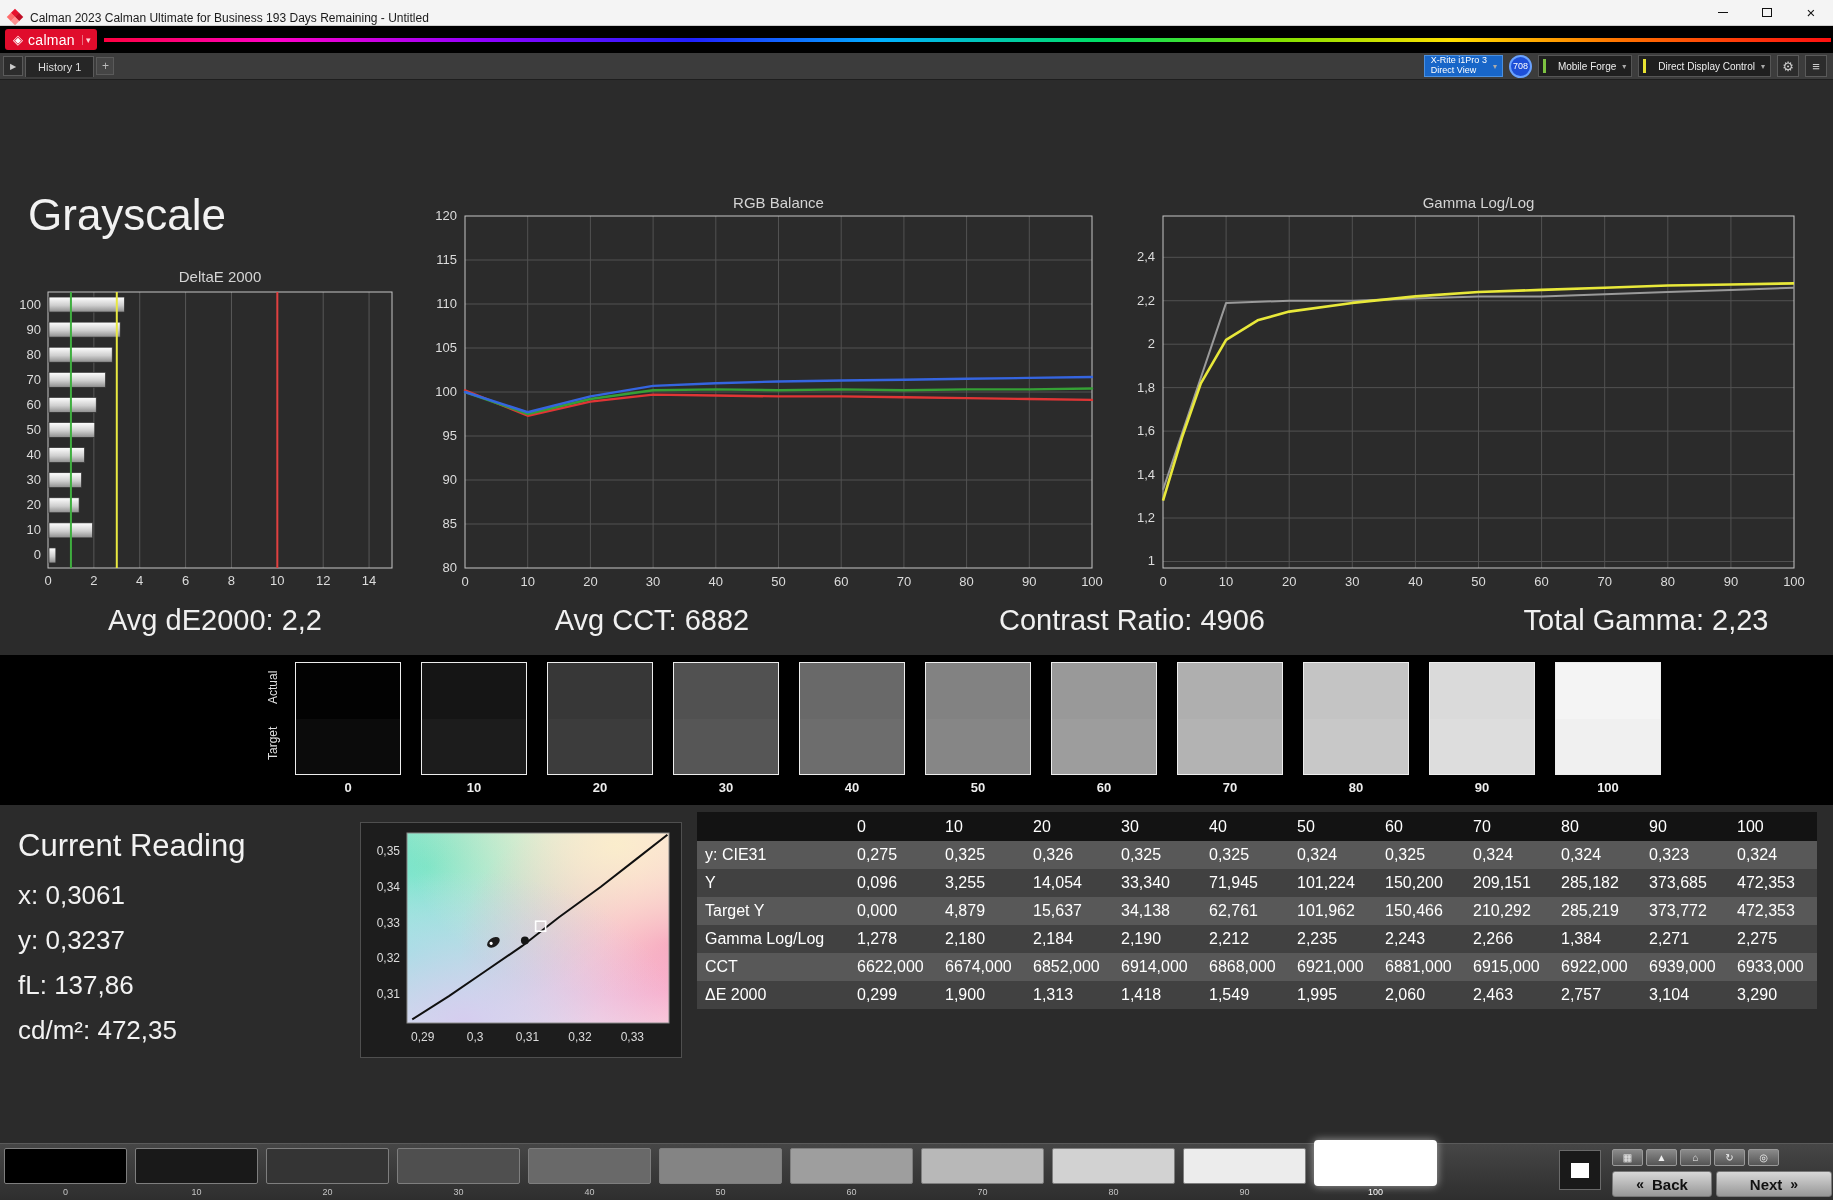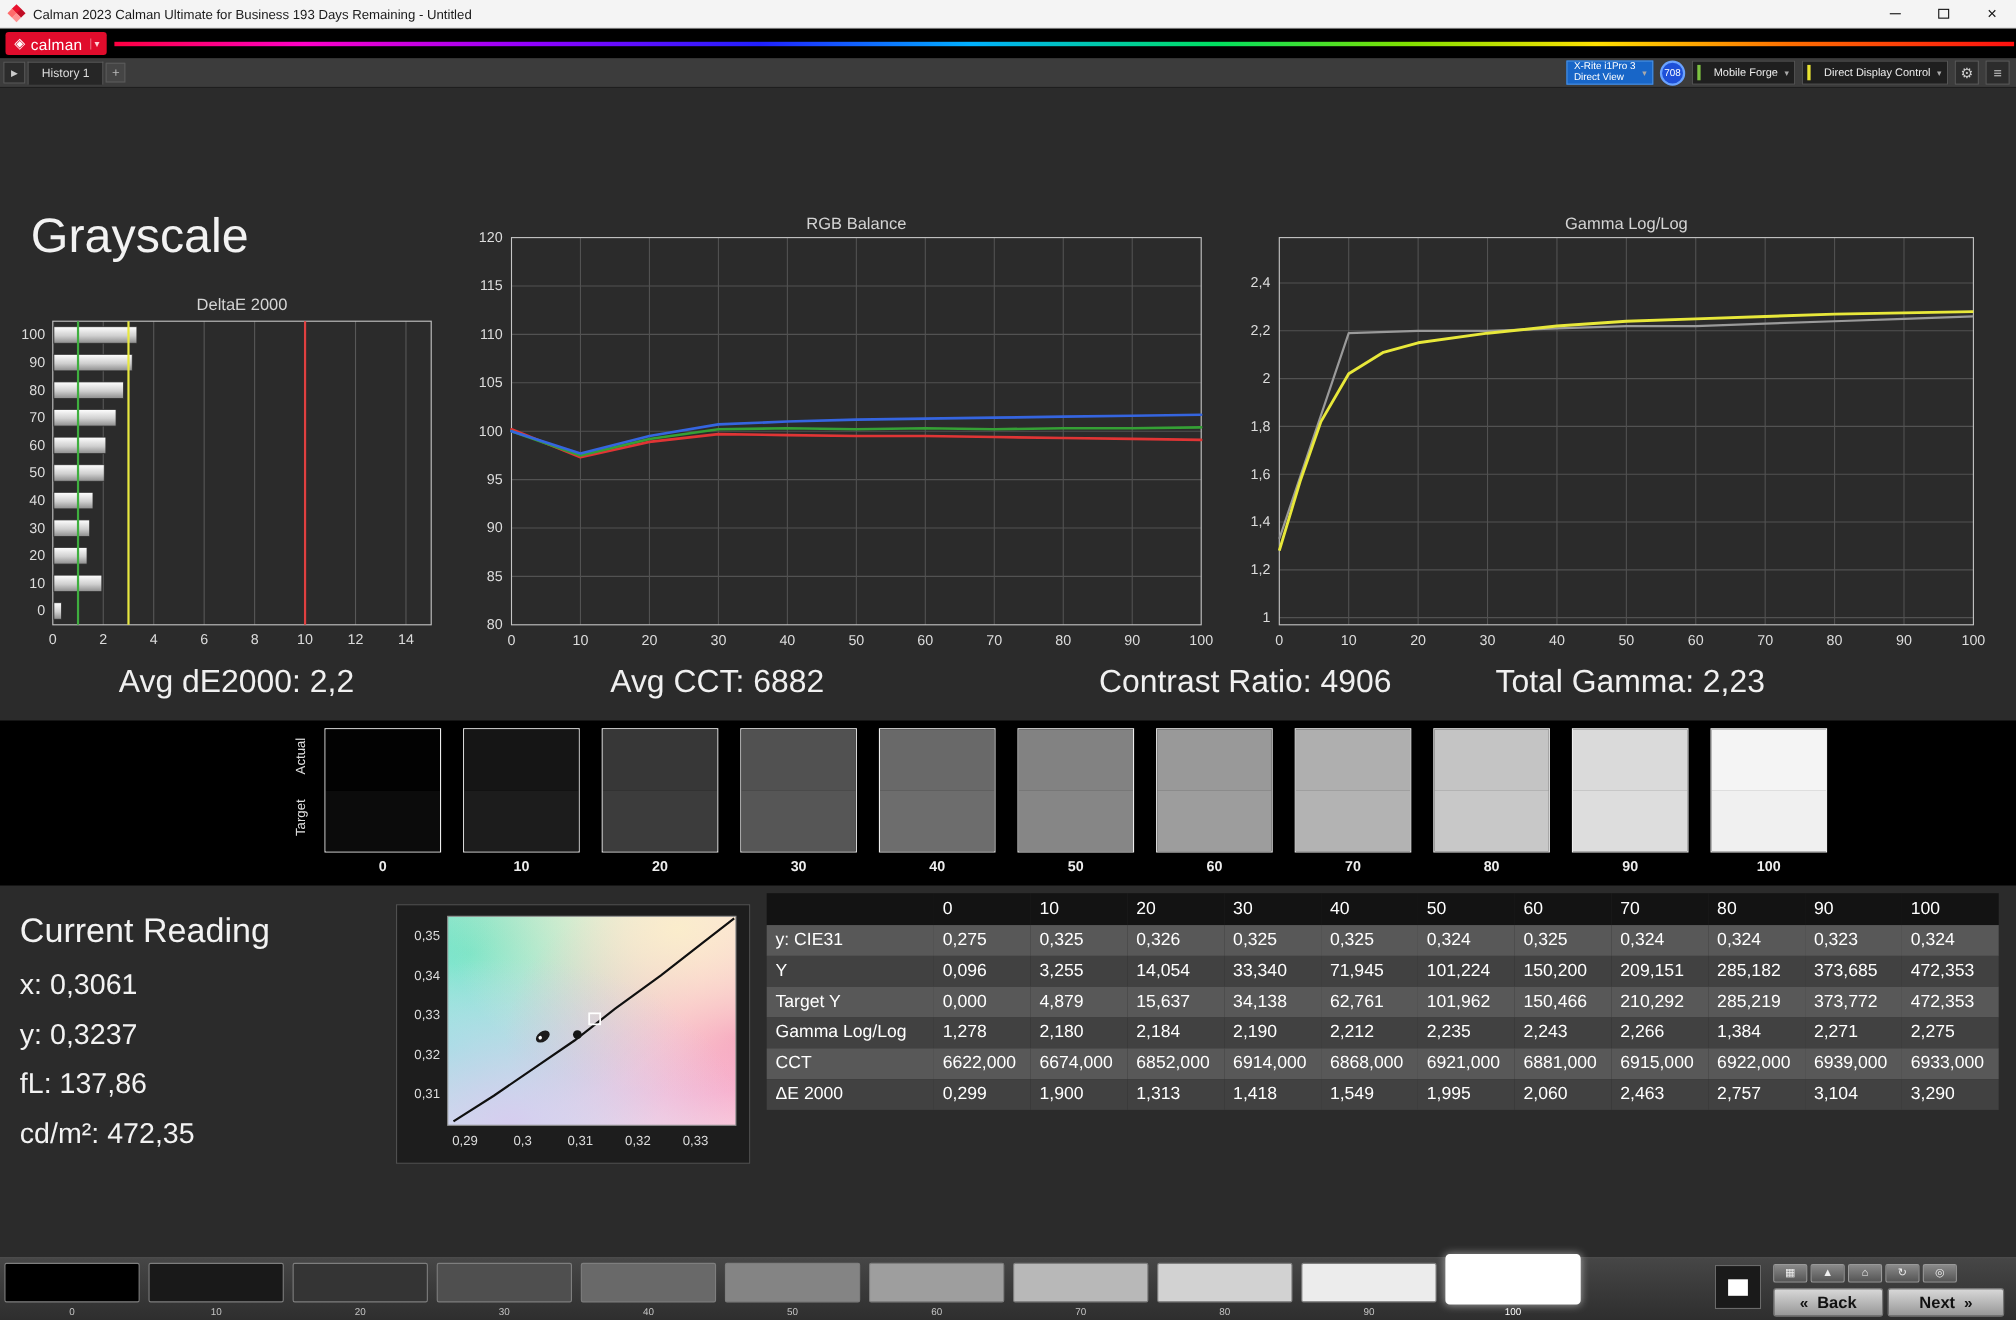--- a/index.html
+++ b/index.html
@@ -1,19 +1,19 @@
 <!DOCTYPE html>
 <html><head>
 <meta charset="utf-8">
 <style>
 *{box-sizing:border-box;margin:0;padding:0}
 html,body{width:1833px;height:1200px;background:#2b2b2b;font-family:"Liberation Sans",sans-serif;overflow:hidden;position:relative}
 
 
-#titlebar{position:absolute;left:0;top:0;width:100%;height:26px;background:#f4f4f4;border-bottom:1px solid #cfcfcf;display:flex;align-items:center}
+#titlebar{position:absolute;left:0;top:0;width:100%;height:26px;background:#f4f4f4;border-bottom:1px solid #cfcfcf;display:flex;align-items:flex-end}
 #title-icon{width:15px;height:15px;margin:0 7px 0 8px;position:relative}
 #title-icon i{position:absolute;width:6px;height:6px;transform:rotate(45deg)}
 #title-icon .d1{left:4px;top:0;background:#e8112d}
 #title-icon .d2{left:0;top:4px;background:#ff6b6b}
 #title-icon .d3{left:8px;top:4px;background:#c00c24}
 #title-icon .d4{left:4px;top:8px;background:#ff9191}
 #window-title{font-size:12px;color:#1a1a1a;white-space:nowrap}
 #win-controls{margin-left:auto;display:flex;height:100%}
 .win-btn{width:44px;height:100%;display:flex;align-items:center;justify-content:center;color:#111;cursor:default}
 .min-glyph{width:10px;height:0;border-bottom:1px solid #111}
@@ -43,21 +43,21 @@
 .accent.green{background:#7dc242}
 .accent.yellow{background:#e8e332}
 .icon-btn{width:22px;height:22px;background:#2c2c2c;border:1px solid #5a5a5a;color:#ccc;display:flex;align-items:center;justify-content:center;font-size:13px}
 
 
 #page-title{position:absolute;left:28px;top:190px;font-size:44px;color:#f2f2f2;font-weight:400}
 #svg-deltae{position:absolute;left:8px;top:268px}
 #svg-rgb{position:absolute;left:420px;top:196px}
 #svg-gamma{position:absolute;left:1118px;top:196px}
 .stat{position:absolute;top:604px;transform:translateX(-50%);font-size:29px;color:#f0f0f0;white-space:nowrap}
-#stat-de{left:215px}#stat-cct{left:652px}#stat-contrast{left:1132px}#stat-gamma{left:1482px}
+#stat-de{left:215px}#stat-cct{left:652px}#stat-contrast{left:1132px}#stat-gamma{left:1646px}
 
 
 #swatch-strip{position:absolute;left:0;top:655px;width:100%;height:150px;background:#000}
 .rot-label{position:absolute;left:266px;color:#e0e0e0;font-size:12px;writing-mode:vertical-rl;transform:rotate(180deg);height:48px;text-align:center}
 #label-actual{top:8px}
 #label-target{top:64px}
 #swatch-row{position:absolute;left:295px;top:7px;display:flex;gap:20px}
 .swatch-wrap{width:106px;display:flex;flex-direction:column;align-items:center}
 .swatch-box{width:106px;height:113px;border:1px solid #ededed;display:flex;flex-direction:column}
 .swatch-box .half{flex:1}
@@ -84,21 +84,21 @@
 .patch{height:36px;border:1px solid #7e7e7e;border-radius:2px}
 .patch-label{margin-top:3px;text-align:center;font-size:9px;color:#c4c4c4}
 .patch-wrap.selected{top:-4px}
 .patch-wrap.selected .patch{height:46px;border:2px solid #fff;border-radius:4px;box-shadow:0 0 8px rgba(255,255,255,.55)}
 .patch-wrap.selected .patch-label{color:#fff;margin-top:1px}
 #patch-window-btn{position:absolute;left:1559px;top:6px;width:42px;height:40px;background:#1a1a1a;border:1px solid #6a6a6a;display:flex;align-items:center;justify-content:center}
 #patch-window-btn .sq{width:18px;height:15px;background:#fff}
 .mini-btn{position:absolute;top:5px;width:31px;height:17px;background:linear-gradient(#8a8a8a,#555);border:1px solid #999;border-radius:2px;color:#f0f0f0;font-size:10px;line-height:1;display:flex;align-items:center;justify-content:center}
 .nav-btn{position:absolute;top:27px;height:26px;background:linear-gradient(#d8d8d8,#979797);border:1px solid #777;border-radius:3px;color:#111;font-size:15px;font-weight:700;display:flex;align-items:center;justify-content:center;gap:8px}
 #back-btn{left:1612px;width:100px}
-#next-btn{left:1716px;width:106px}
+#next-btn{left:1716px;width:116px}
 .nav-chev{font-size:14px}
 </style>
 </head>
 <body>
 
 <div id="titlebar">
   <div id="title-icon">
       <i class="d1"></i>
       <i class="d2"></i>
       <i class="d3"></i>

